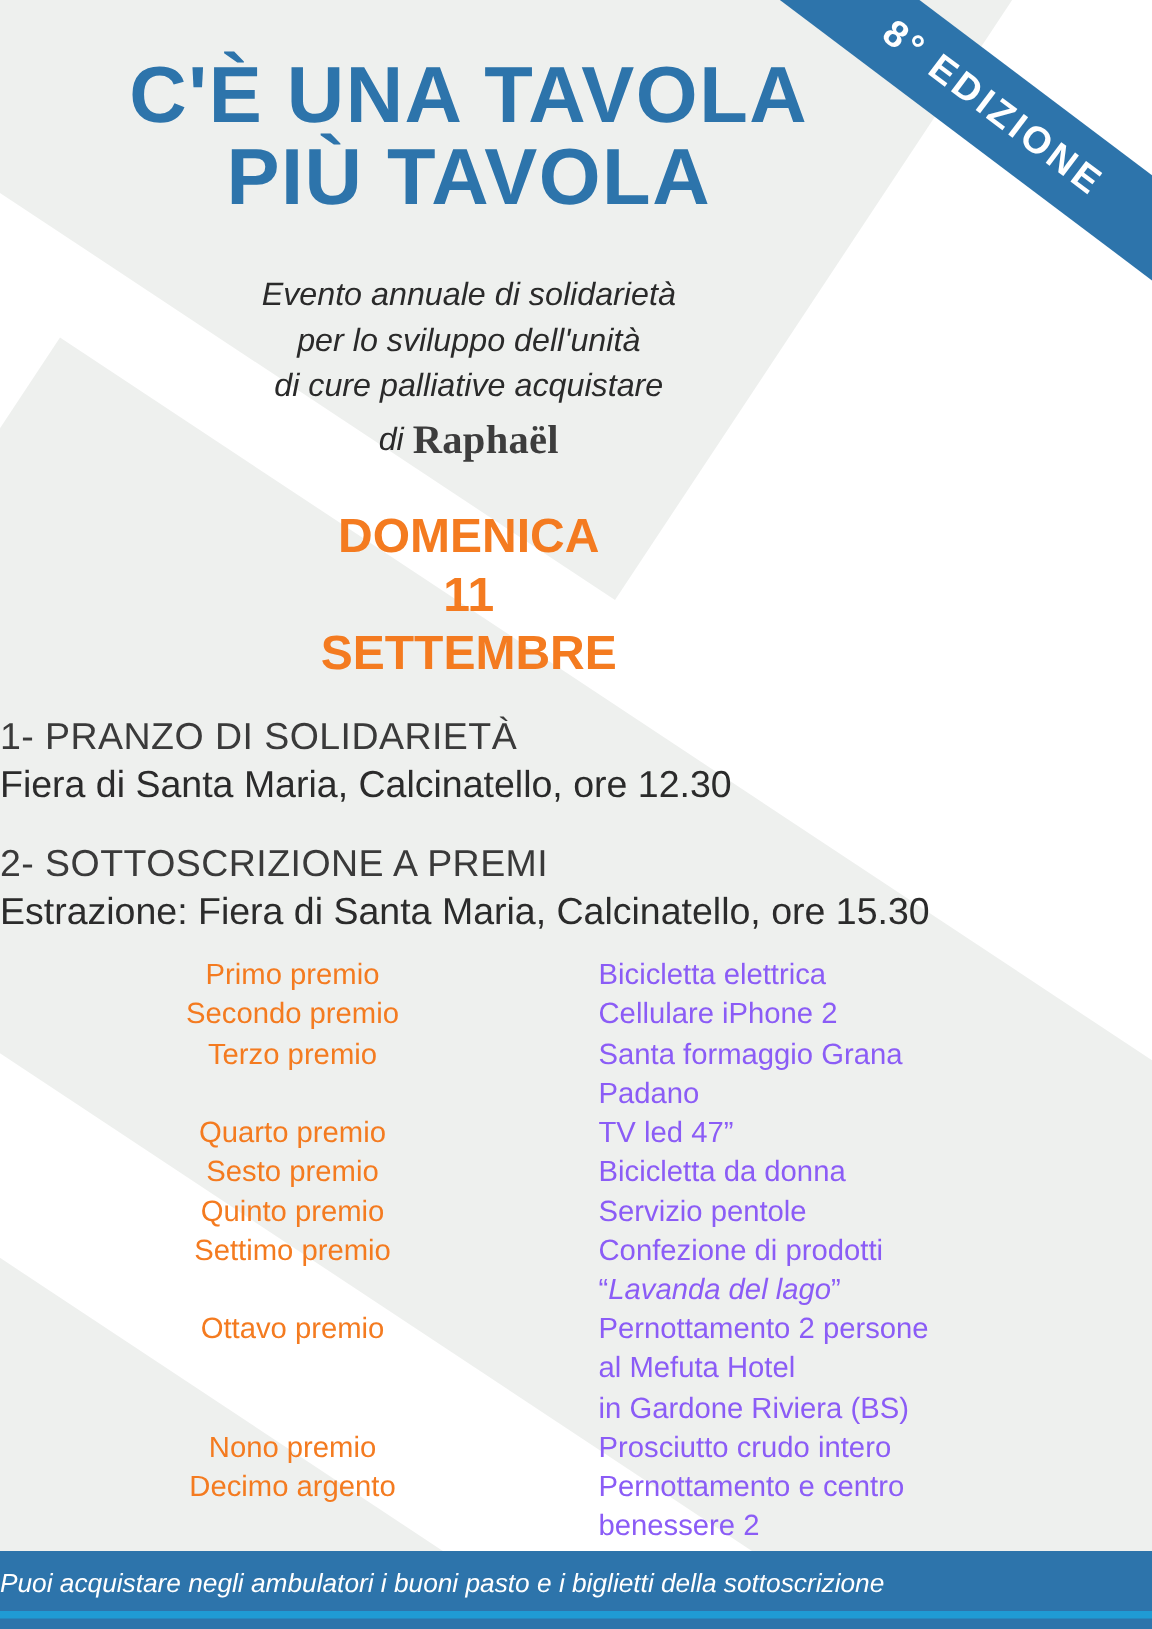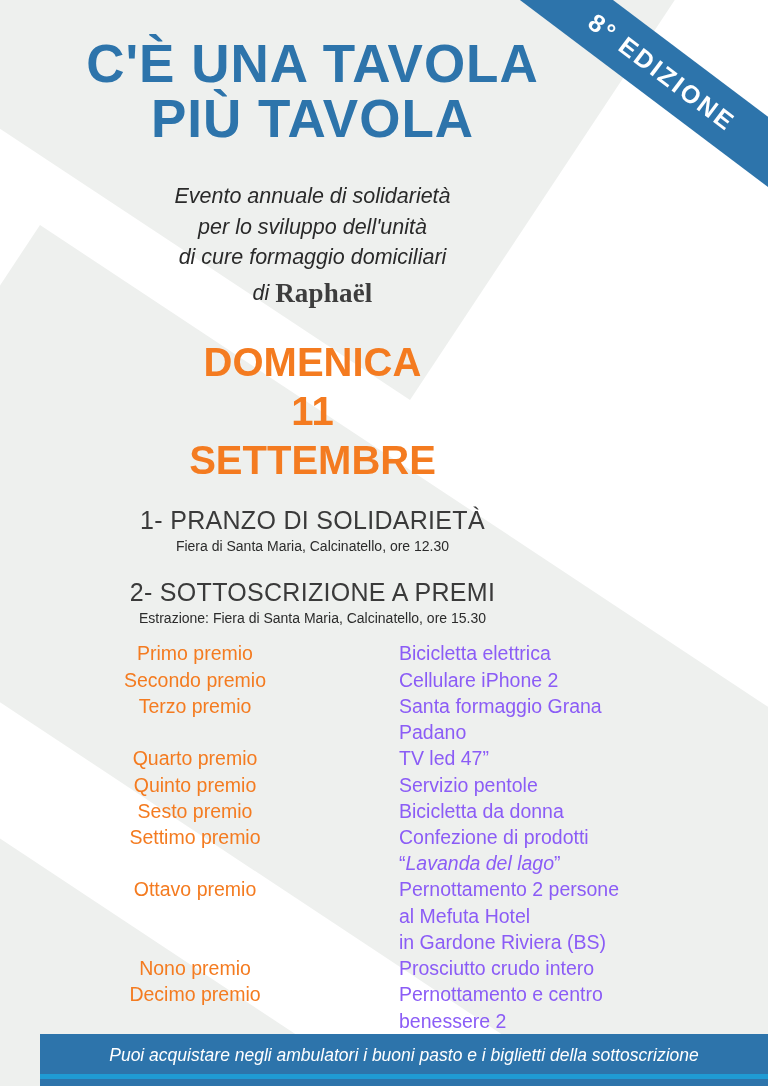--- a/index.html
+++ b/index.html
@@ -121,39 +121,39 @@
     font-size: 27px;
     color: #3d3d3d;
     letter-spacing: 0.2px;
     vertical-align: -2px;
   }
 
   .date {
     text-align: center;
     color: #f47b20;
     font-weight: bold;
-    font-size: 40px;
+    font-size: 32px;
     line-height: 1.22;
     margin-top: 26px;
   }
   .date-line { display: block; }
 
   .sections { margin-top: 22px; }
-  .section { text-align: center; }
+  .section { text-align: left; }
   .section + .section { margin-top: 24px; }
   .section-title {
     display: block;
     color: #3a3a3a;
     font-size: 25px;
     letter-spacing: 0.3px;
   }
   .section-sub {
     display: block;
     color: #2b2b2b;
-    font-size: 14px;
+    font-size: 25px;
     margin-top: 3px;
   }
 
   
   .prizes {
     margin-top: 14px;
     width: 100%;
     border-collapse: collapse;
   }
   .prizes td {
@@ -179,22 +179,21 @@
 
   
   .footer {
     position: absolute;
     left: 0;
     right: 0;
     bottom: 0;
     z-index: 4;
     background: #2d74ab;
     padding: 9px 0 7px;
-    text-align: center;
-    margin-left: 40px;
+    text-align: left;
   }
   .footer-line {
     display: block;
     color: #ffffff;
     font-style: italic;
     font-size: 17.5px;
     line-height: 1.45;
   }
   .footer-phone { font-style: normal; }
   .footer-stripe {
@@ -221,21 +220,21 @@
   <div class="content">
 
     <h1 class="title">
       <span class="title-line">C'È UNA TAVOLA</span>
       <span class="title-line">PIÙ TAVOLA</span>
     </h1>
 
     <div class="subtitle">
       <span class="subtitle-line">Evento annuale di solidarietà</span>
       <span class="subtitle-line">per lo sviluppo dell'unità</span>
-      <span class="subtitle-line">di cure formaggio domiciliari</span>
+      <span class="subtitle-line">di cure palliative acquistare</span>
       <span class="org-line"><span>di </span><span class="org-name">Raphaël</span></span>
     </div>
 
     <div class="date">
       <span class="date-line">DOMENICA</span>
       <span class="date-line">11</span>
       <span class="date-line">SETTEMBRE</span>
     </div>
 
     <div class="sections">
@@ -261,45 +260,45 @@
           </tr>
           <tr>
             <td class="prize-ord">Terzo premio</td>
             <td class="prize-desc">Santa formaggio Grana Padano</td>
           </tr>
           <tr>
             <td class="prize-ord">Quarto premio</td>
             <td class="prize-desc">TV led 47”</td>
           </tr>
           <tr>
+            <td class="prize-ord">Sesto premio</td>
+            <td class="prize-desc">Bicicletta da donna</td>
+          </tr>
+          <tr>
             <td class="prize-ord">Quinto premio</td>
             <td class="prize-desc">Servizio pentole</td>
           </tr>
           <tr>
-            <td class="prize-ord">Sesto premio</td>
-            <td class="prize-desc">Bicicletta da donna</td>
-          </tr>
-          <tr>
             <td class="prize-ord">Settimo premio</td>
             <td class="prize-desc">Confezione di prodotti “<em>Lavanda del lago</em>”</td>
           </tr>
           <tr>
             <td class="prize-ord">Ottavo premio</td>
             <td class="prize-desc">Pernottamento 2 persone al Mefuta Hotel</td>
           </tr>
           <tr>
             <td class="prize-ord"></td>
             <td class="prize-desc">in Gardone Riviera (BS)</td>
           </tr>
           <tr>
             <td class="prize-ord">Nono premio</td>
             <td class="prize-desc">Prosciutto crudo intero</td>
           </tr>
           <tr>
-            <td class="prize-ord">Decimo premio</td>
+            <td class="prize-ord">Decimo argento</td>
             <td class="prize-desc">Pernottamento e centro benessere 2</td>
           </tr>
           <tr>
             <td class="prize-ord"></td>
             <td class="prize-desc">persone al Santellone Resort (BS)</td>
           </tr>
           <tr class="prize-row-gap">
             <td colspan="2"></td>
           </tr>
           <tr>

